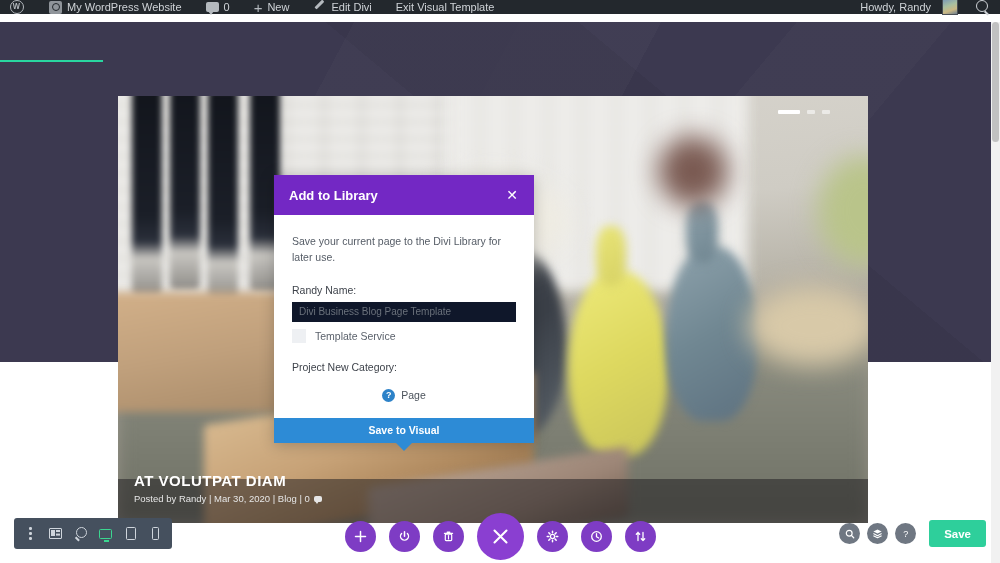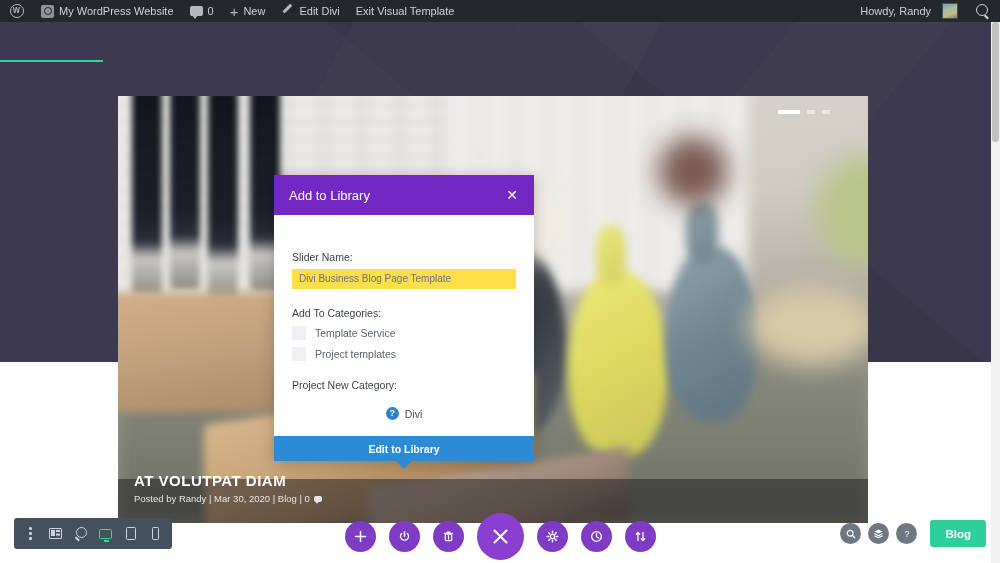--- a/index.html
+++ b/index.html
@@ -4,24 +4,25 @@
 <style>
   * { box-sizing: border-box; margin: 0; padding: 0; }
   html, body {
     width: 1000px; height: 563px;
     font-family: "Liberation Sans", sans-serif;
     overflow: hidden; background: #ffffff;
   }
 
   
   .wp-adminbar {
-    position: absolute; top: 0; left: 0; width: 1000px; height: 22px;
+    position: absolute; top: 0; left: 0; width: 1000px; height: 14px;
     background: #23282d; color: #b4b9be;
     display: flex; align-items: center; font-size: 11px;
     z-index: 60;
+    gap: 8px;
   }
   .ab-item {
     display: flex; align-items: center; gap: 5px;
     height: 22px; padding: 0 8px; color: #cfd3d7; white-space: nowrap;
   }
   .ab-item.logo { padding: 0 9px 0 10px; }
   .ab-right { margin-left: auto; display: flex; align-items: center; }
   .wp-logo-circle {
     width: 14px; height: 14px; border-radius: 50%;
     border: 1.6px solid #b4b9be; position: relative;
@@ -190,32 +191,32 @@
   
   .modal {
     position: absolute; top: 175px; left: 274px; width: 260px;
     z-index: 40; box-shadow: 0 2px 14px rgba(0,0,0,0.22);
   }
   .modal-header {
     background: #7328c4; height: 40px; color: #fff;
     display: flex; align-items: center; justify-content: space-between;
     padding: 0 15px;
   }
-  .modal-title { font-size: 13px; font-weight: normal; }
+  .modal-title { font-size: 13px; font-weight: bold; }
   .modal-close {
     font-size: 14px; line-height: 1; color: #fff; font-weight: 400;
     cursor: pointer; padding: 2px 1px;
   }
   .modal-body { background: #ffffff; padding: 18px 18px 14px 18px; }
   .modal-desc { font-size: 10.5px; color: #555c66; line-height: 1.55; }
   .field-label {
     font-size: 10.5px; color: #3e434b; margin-top: 18px; margin-bottom: 6px;
   }
   .text-field {
-    width: 100%; height: 20px; background: #fde047; border: none;
+    width: 100%; height: 20px; background: #0f172a; border: none;
     font-family: "Liberation Sans", sans-serif;
     font-size: 10px; color: #6a717b; padding: 0 7px; line-height: 20px;
     display: block;
   }
   .checkbox-row {
     display: flex; align-items: center; gap: 9px; margin-top: 7px;
   }
   .checkbox-box {
     width: 14px; height: 14px; background: #eef0f3; flex: none;
   }
@@ -427,42 +428,38 @@
     <span class="dot"></span>
   </div>
 </div>
 
 <div class="modal">
   <div class="modal-header">
     <span class="modal-title">Add to Library</span>
     <span class="modal-close">✕</span>
   </div>
   <div class="modal-body">
-
-    <div class="field-label">Slider Name:</div>
+    <div class="modal-desc">Save your current page to the Divi Library for later use.</div>
+
+    <div class="field-label">Randy Name:</div>
     <input class="text-field" type="text" value="Divi Business Blog Page Template" style="">
 
-    <div class="field-label">Add To Categories:</div>
     <div class="checkbox-row">
       <span class="checkbox-box"></span>
       <span class="checkbox-label">Template Service</span>
     </div>
-    <div class="checkbox-row">
-      <span class="checkbox-box"></span>
-      <span class="checkbox-label">Project templates</span>
-    </div>
 
     <div class="field-label">Project New Category:</div>
 
     <div class="help-row">
       <span class="help-icon">?</span>
-      <span class="help-text">Divi</span>
+      <span class="help-text">Page</span>
     </div>
   </div>
-  <div class="modal-footer">Edit to Library</div>
+  <div class="modal-footer">Save to Visual</div>
 </div>
 
 <div class="toolbar-left">
   <div class="tb-btn">
     <span class="dots-v">
         <i></i>
         <i></i>
         <i></i>
       </span>
   </div>
@@ -540,18 +537,18 @@
     </svg>
   </div>
   <div class="gray-btn">
     <svg width="11" height="11" viewBox="0 0 11 11">
       <path d="M5.5 1.4L9.6 3.5 5.5 5.6 1.4 3.5z" fill="#fff"></path>
       <path d="M1.4 5.6l4.1 2.1 4.1-2.1" fill="none" stroke="#fff" stroke-width="1.1" stroke-linejoin="round"></path>
       <path d="M1.4 7.7l4.1 2.1 4.1-2.1" fill="none" stroke="#fff" stroke-width="1.1" stroke-linejoin="round"></path>
     </svg>
   </div>
   <div class="gray-btn">?</div>
-  <div class="save-btn">Blog</div>
+  <div class="save-btn">Save</div>
 </div>
 
 <div class="scrollbar">
   <div class="scrollbar-thumb"></div>
 </div>
 
 </body></html>

